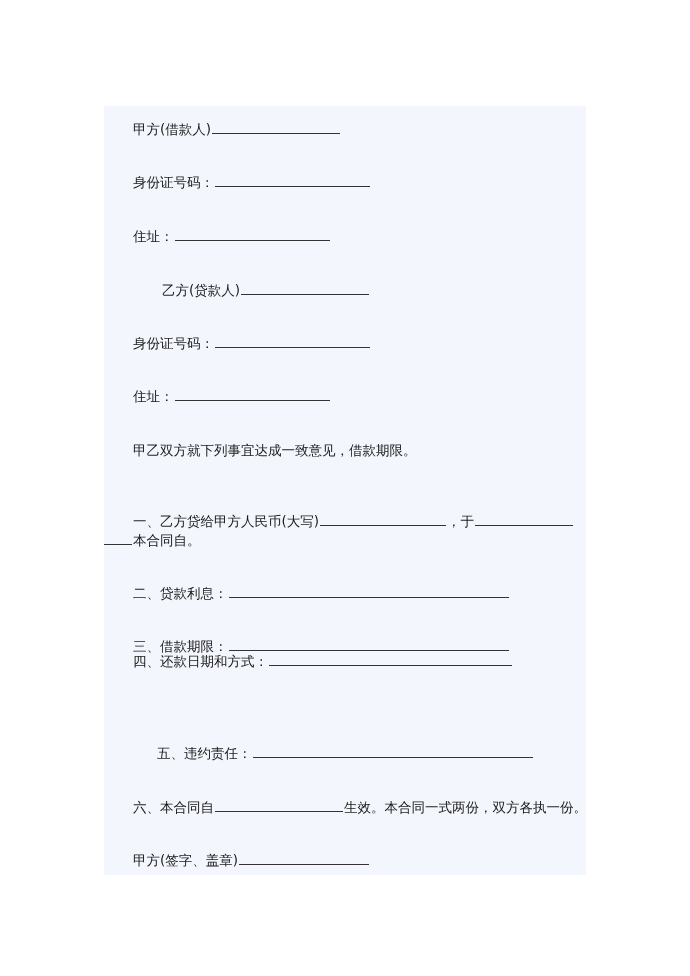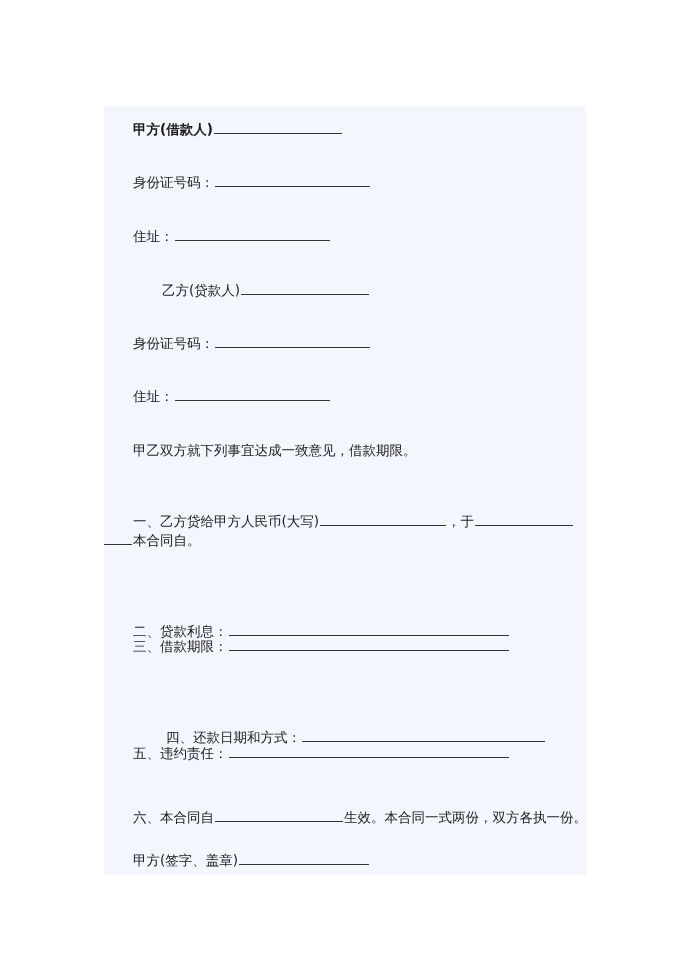--- a/index.html
+++ b/index.html
@@ -40,21 +40,21 @@
   }
   .wrap-line {
     left: 104px;
   }
 </style>
 </head>
 <body>
 
 <div class="page-panel"></div>
 
-<div class="line" style="top:120px;font-weight:bold;">
+<div class="line" style="top:120px;">
   <span>甲方(借款人)</span><span class="blank" style="width:128px;"></span>
 </div>
 
 <div class="line" style="top:173px;">
   <span>身份证号码：</span><span class="blank" style="width:155px;"></span>
 </div>
 
 <div class="line" style="top:227px;">
   <span>住址：</span><span class="blank" style="width:155px;"></span>
 </div>
@@ -74,35 +74,35 @@
 <div class="line" style="top:441px;">甲乙双方就下列事宜达成一致意见，借款期限。</div>
 
 <div class="line" style="top:512px;">
   <span>一、乙方贷给甲方人民币(大写)</span><span class="blank" style="width:126px;"></span><span>，于</span><span class="blank" style="width:98px;"></span>
 </div>
 
 <div class="line wrap-line" style="top:531px;">
   <span class="blank" style="width:28px;margin-left:0;"></span><span>本合同自。</span>
 </div>
 
-<div class="line" style="top:584px;margin-top:38px;">
+<div class="line" style="top:584px;">
   <span>二、贷款利息：</span><span class="blank" style="width:280px;"></span>
 </div>
 
 <div class="line" style="top:637px;text-align:center;">
   <span>三、借款期限：</span><span class="blank" style="width:280px;"></span>
 </div>
 
-<div class="line" style="top:728px;margin-left:33px;">
+<div class="line" style="top:652px;">
   <span>四、还款日期和方式：</span><span class="blank" style="width:243px;"></span>
 </div>
 
-<div class="line" style="top:744px;">
+<div class="line" style="top:744px;margin-left:24px;">
   <span>五、违约责任：</span><span class="blank" style="width:280px;"></span>
 </div>
 
-<div class="line" style="top:798px;margin-top:10px;">
+<div class="line" style="top:798px;">
   <span>六、本合同自</span><span class="blank" style="width:128px;"></span><span>生效。本合同一式两份，双方各执一份。</span>
 </div>
 
 <div class="line" style="top:851px;text-align:center;">
   <span>甲方(签字、盖章)</span><span class="blank" style="width:130px;"></span>
 </div>
 
 </body></html>

